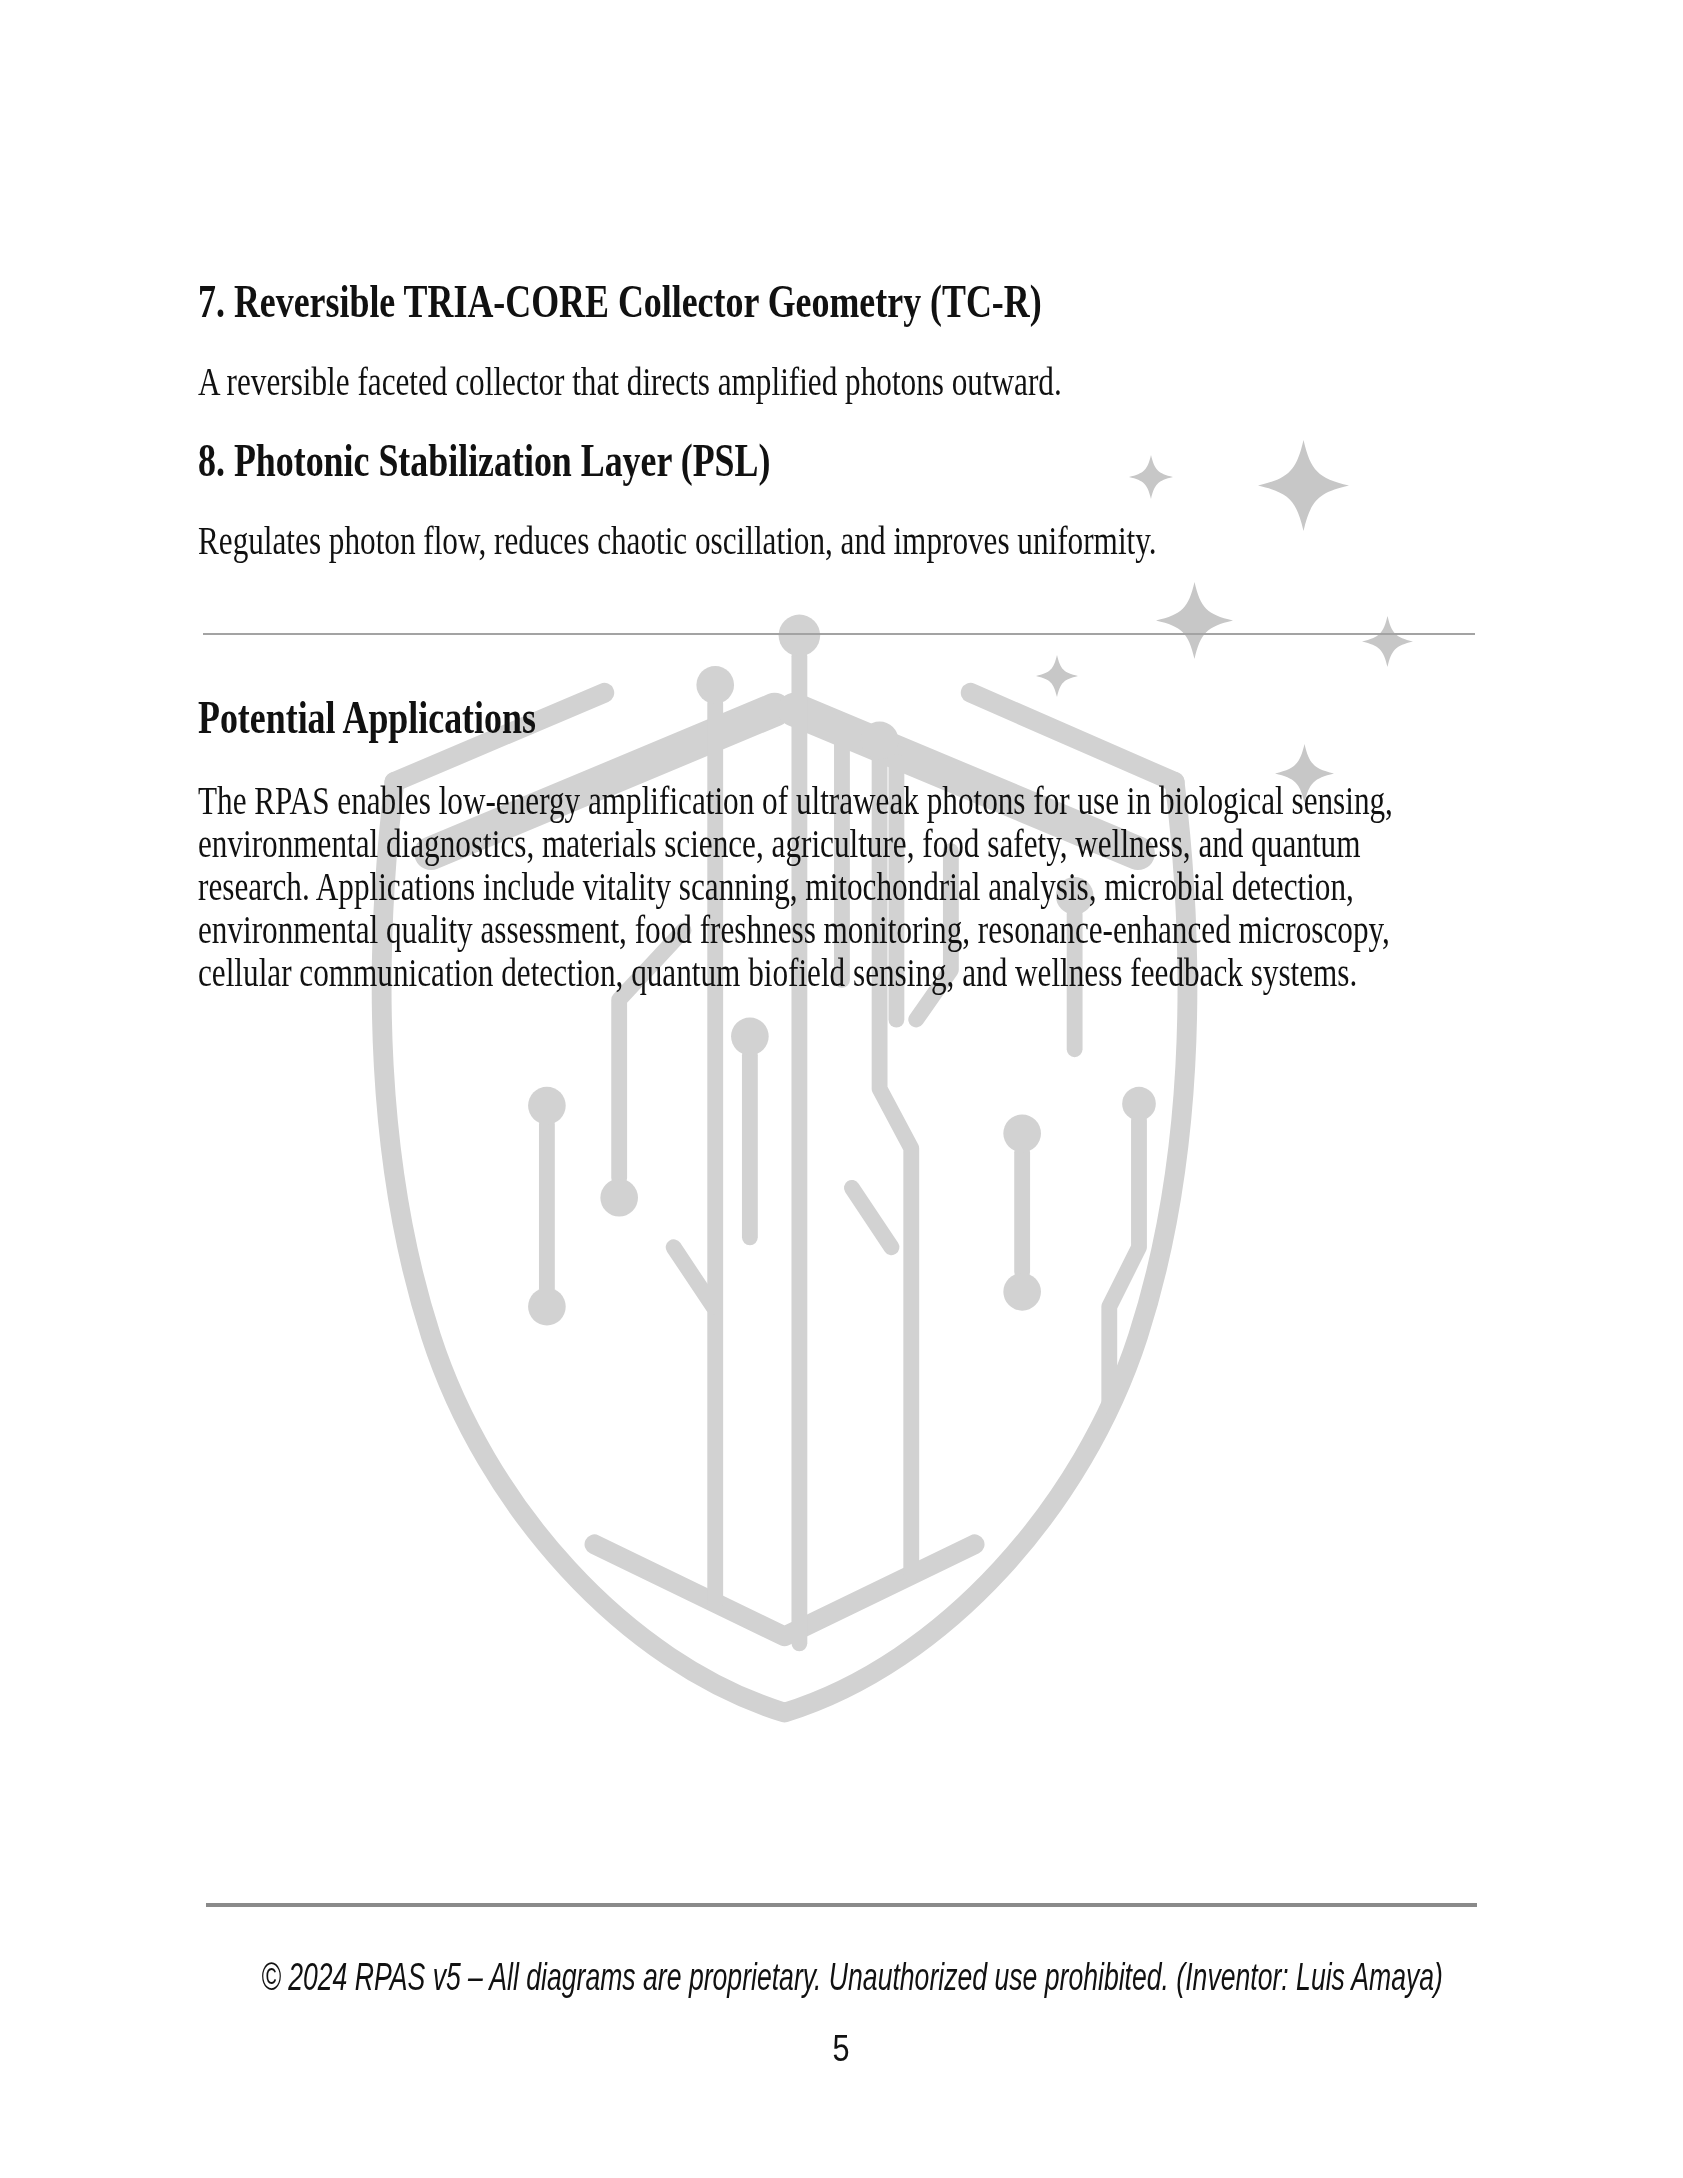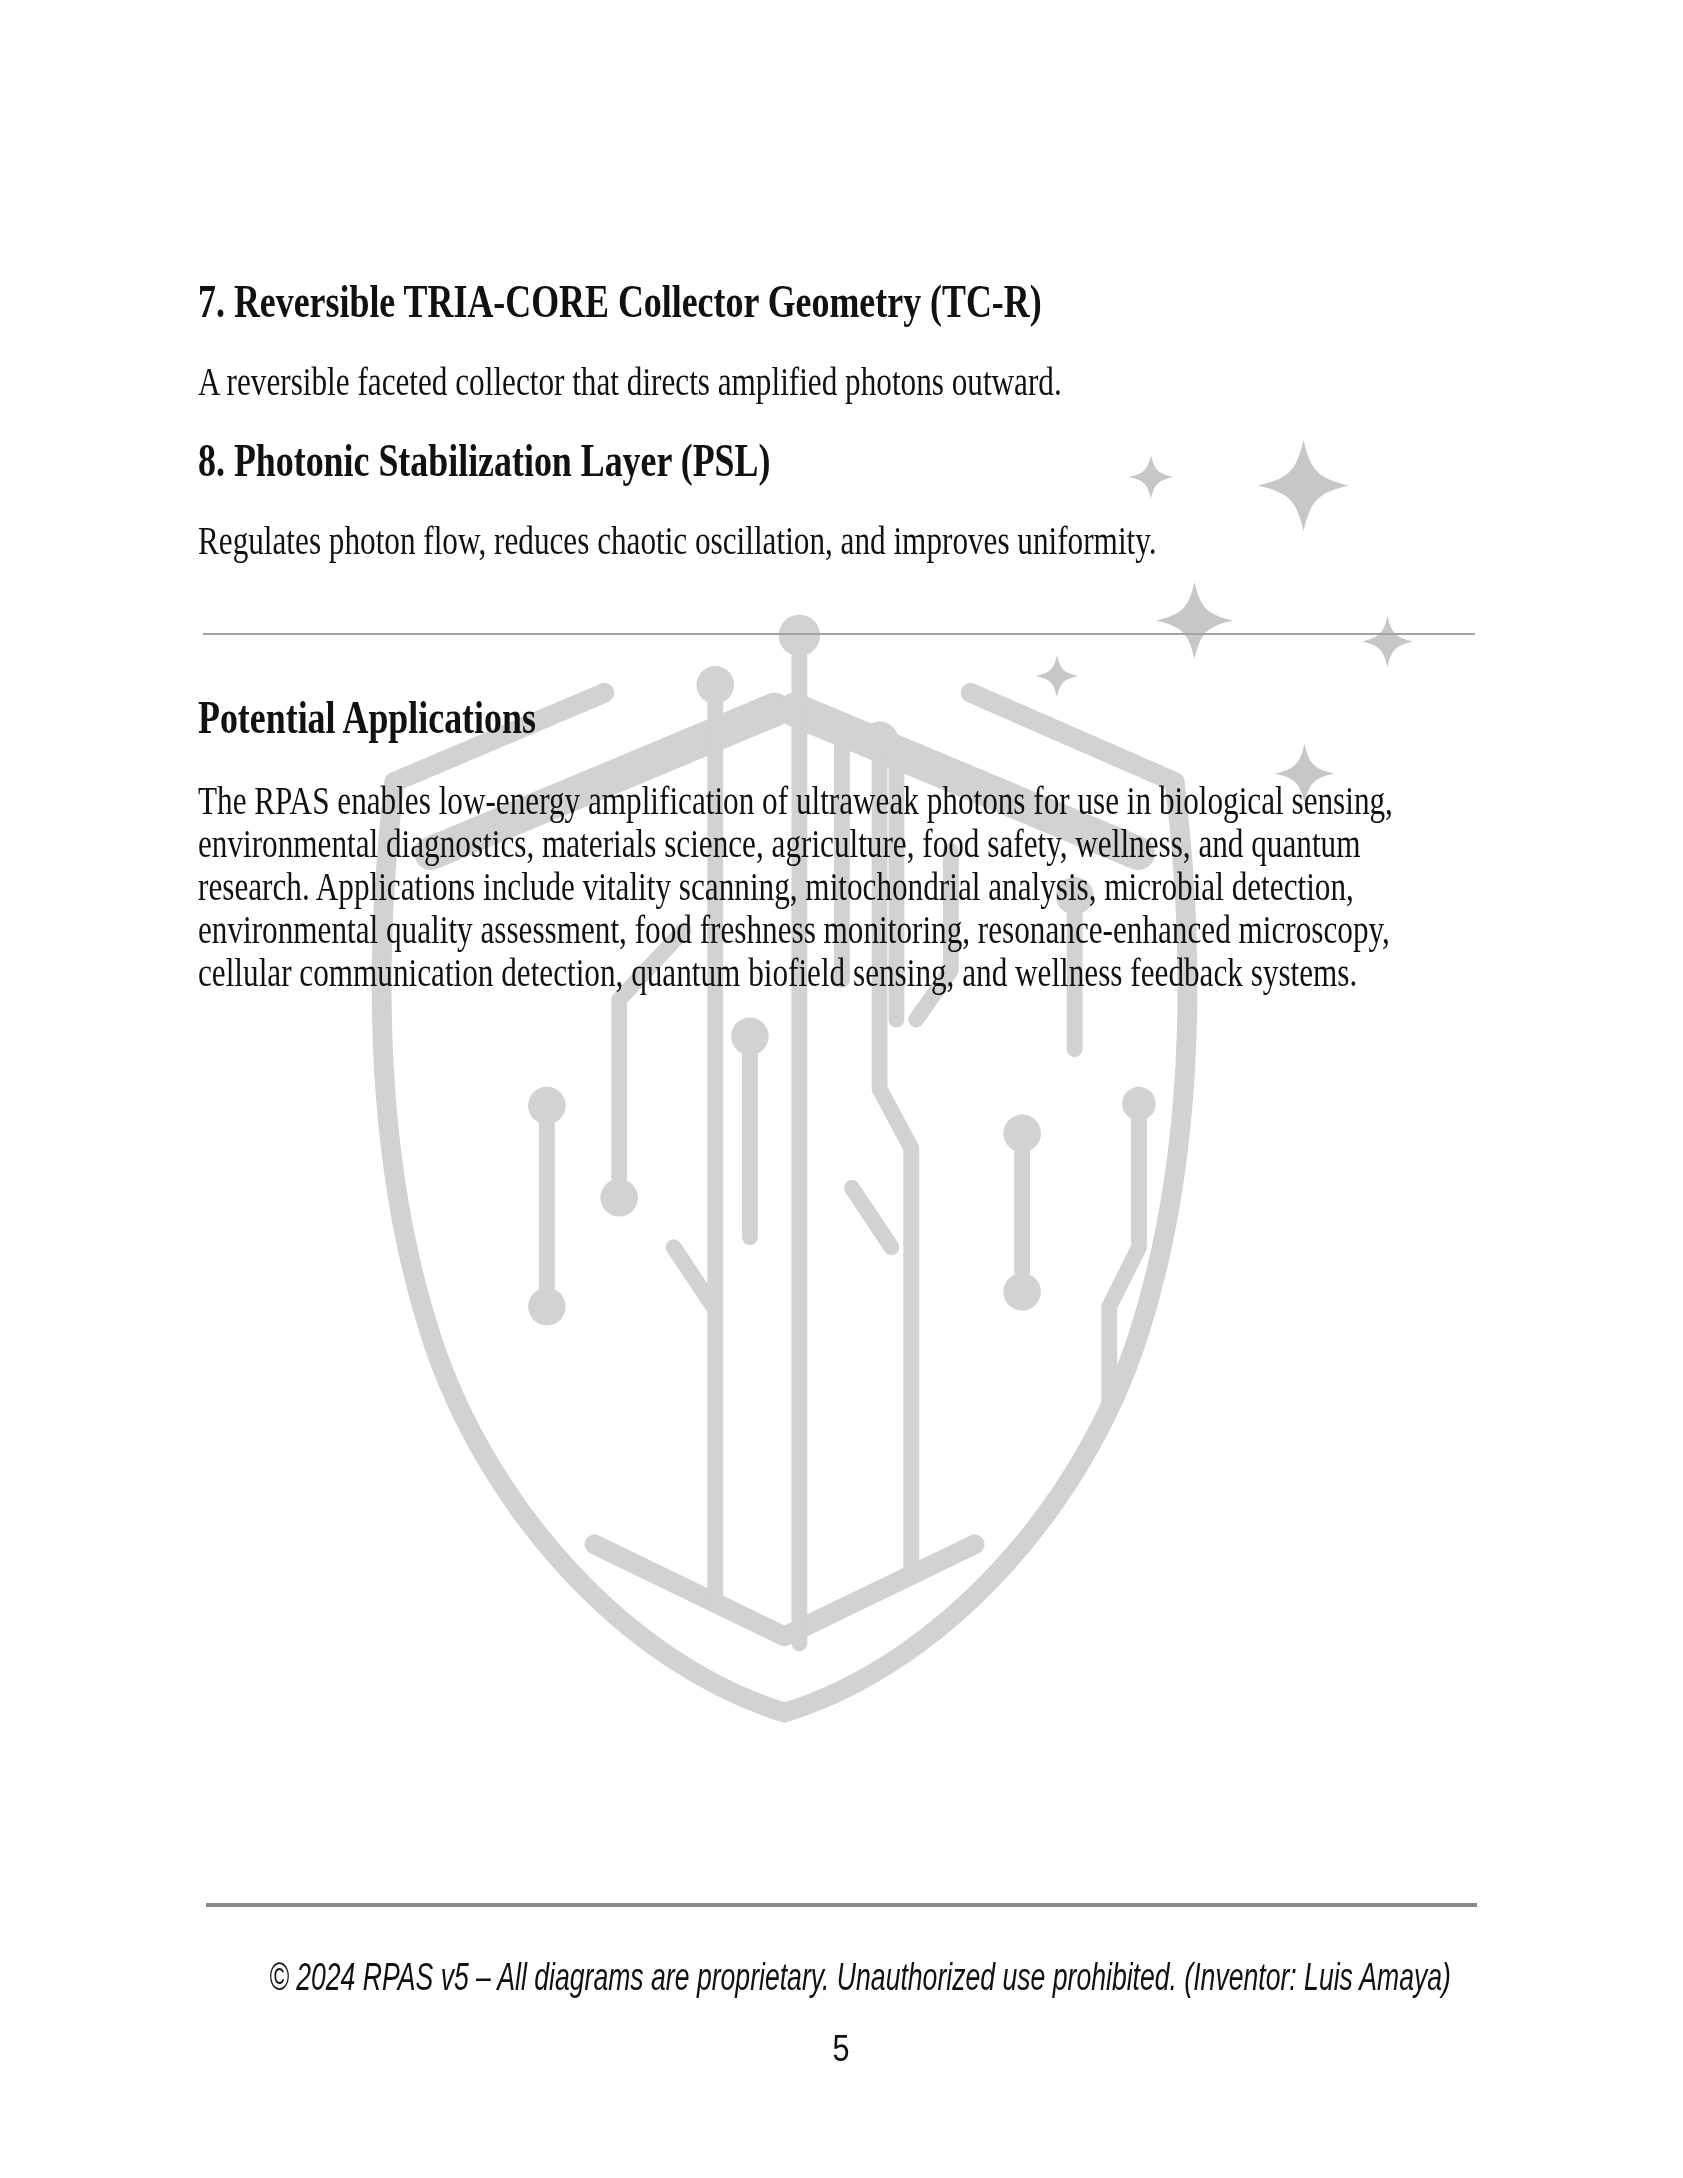--- a/index.html
+++ b/index.html
@@ -28,21 +28,21 @@
   }
   .h7{top:279px;} .b7{top:362px;}
   .h8{top:438px;} .b8{top:521px;}
   .hpa{top:695px;}
   .para{position:absolute; left:198px; top:779px; z-index:4;}
   .pline{
     font-size:40px; line-height:43px; height:43px; white-space:nowrap;
     transform:scaleX(0.78); transform-origin:0 0;
   }
   .footer-wrap{
-    position:absolute; left:16px; top:1958px; width:1509px; text-align:center; z-index:4;
+    position:absolute; left:8px; top:1958px; width:1509px; text-align:center; z-index:4;
   }
   .footer-text{
     display:inline-block; font-family:"Liberation Sans", sans-serif;
     font-style:italic; font-size:38px; line-height:1; color:var(--text);
     transform:scaleX(0.70); transform-origin:center top; white-space:nowrap;
   }
   .pagenum-wrap{
     position:absolute; left:0; top:2031px; width:1683px; text-align:center; z-index:4;
   }
   .pagenum{

